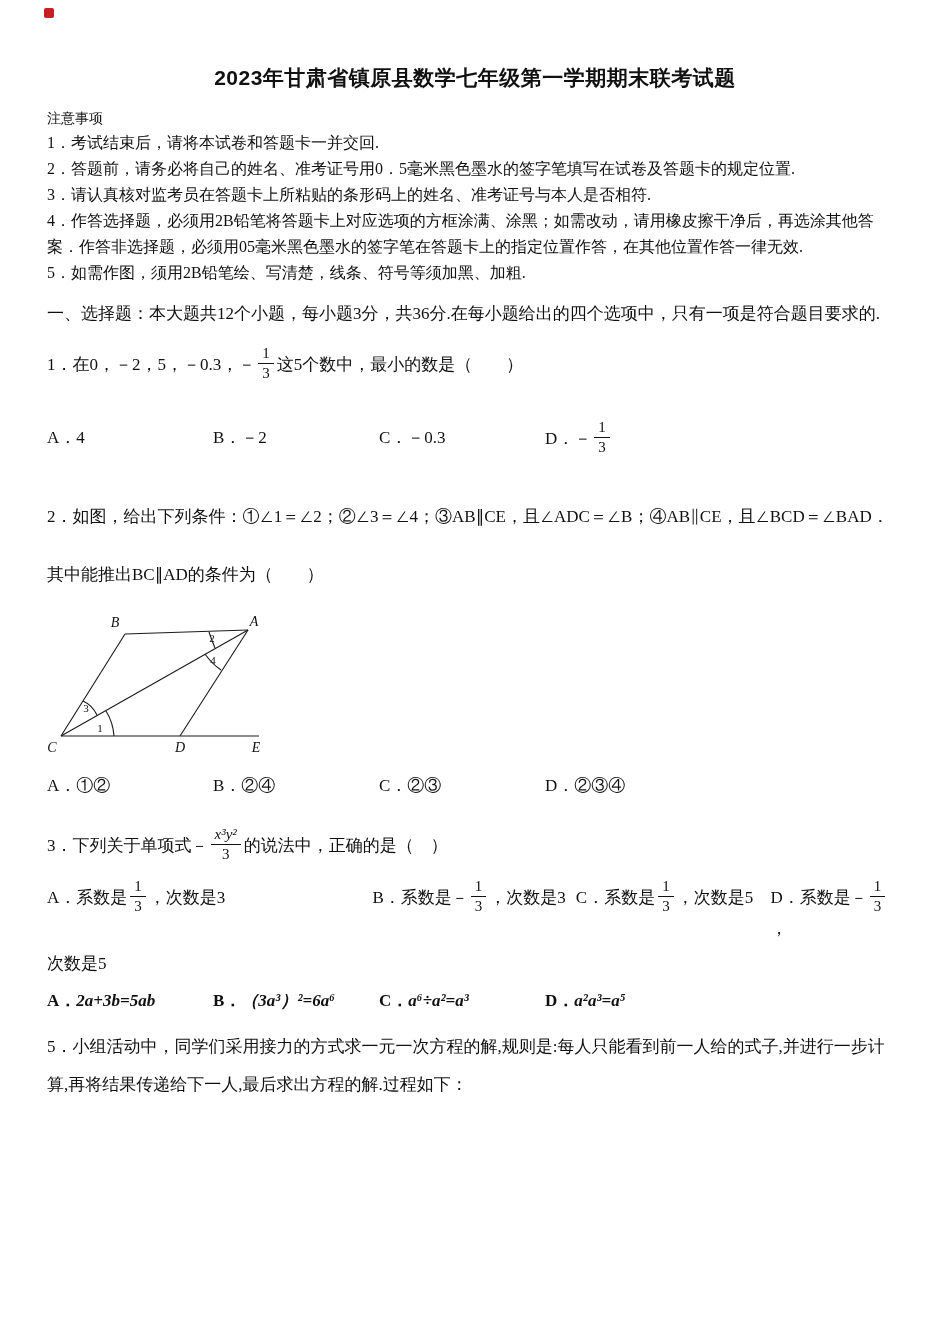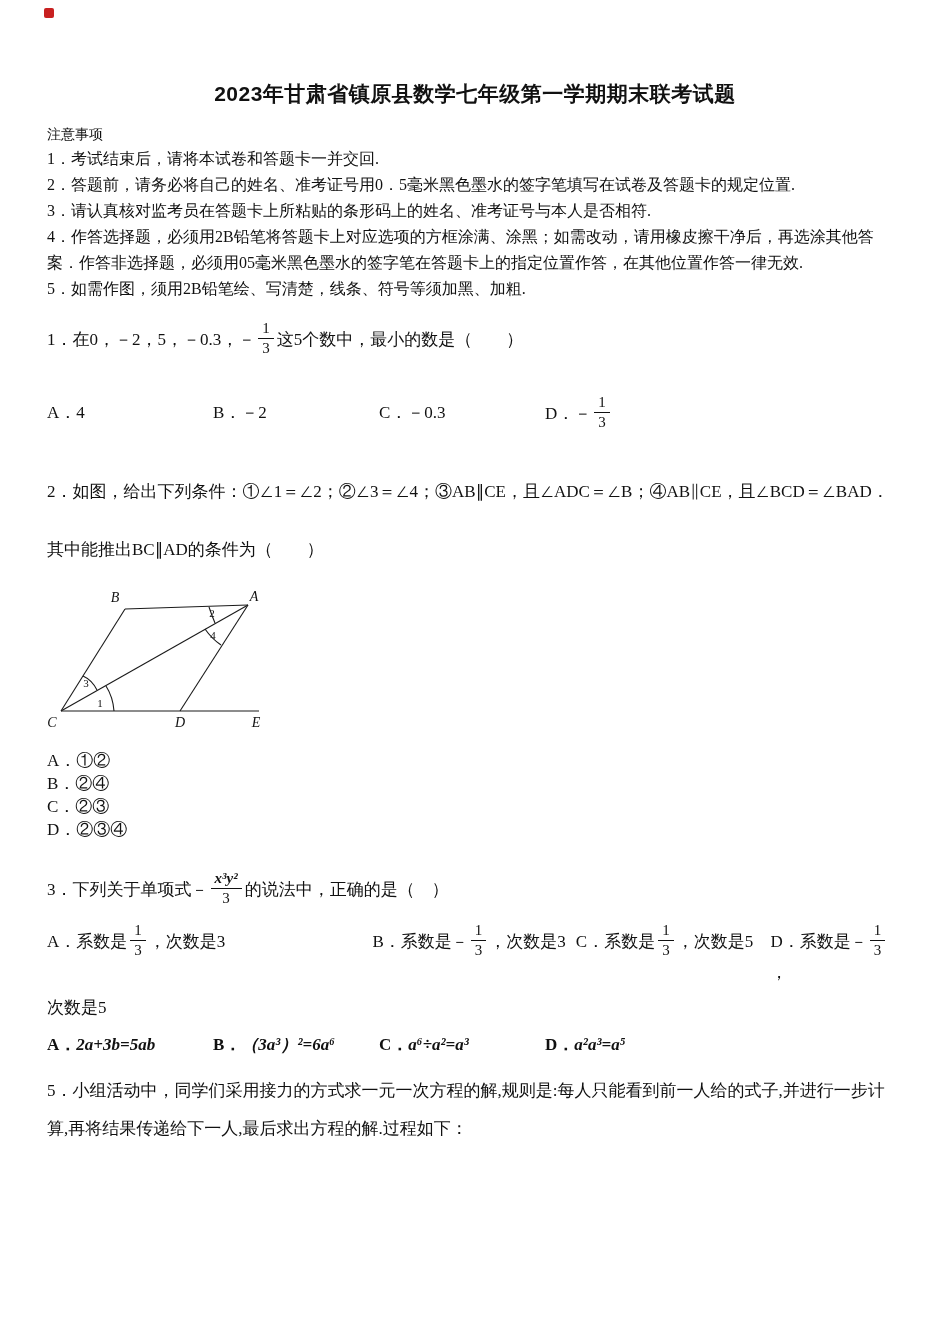--- a/index.html
+++ b/index.html
@@ -1,58 +1,58 @@
 <!DOCTYPE html>
 <html><head>
 <meta charset="utf-8">
 <style>
   * { margin:0; padding:0; box-sizing:border-box; }
   html, body { background:#ffffff; }
   body {
     width:950px; height:1344px; overflow:hidden; position:relative;
     font-family:"Liberation Serif", serif; color:#111;
   }
-  .page { padding:80px 47px 0 47px; }
+  .page { padding:64px 47px 0 47px; }
   .red-mark{
     position:absolute; left:44px; top:8px; width:10px; height:10px;
     background:#c82020; border-radius:2px;
   }
   .title{
     text-align:center; font-size:21px; font-weight:bold;
     font-family:"Liberation Sans", sans-serif;
     margin-bottom:16px; letter-spacing:0.5px;
   }
   .notice-heading{ font-size:14px; line-height:22px; }
   .notice p{ font-size:16px; line-height:26px; }
   .section-heading{ font-size:17px; line-height:27px; margin-top:14px; }
 
   .stem{ font-size:17px; margin-top:20px; }
   .stem-wrap2{ line-height:58px; }
 
   .opts{ display:flex; align-items:baseline; font-size:17px; }
   .opts4 .opt{ width:166px; }
   .opts4 .opt:last-child{ width:auto; }
   .q1-opts{ margin-top:36px; }
-  .q2-opts{ margin-top:10px;flex-direction:column; }
+  .q2-opts{ margin-top:10px; }
   .q3-opts{ margin-top:14px; }
   .q3-opts .opt-a{ width:331px; }
   .q3-opts .opt-b{ width:207px; }
   .q3-opts .opt-c{ width:198px; }
   .q4-opts{ margin-top:14px; }
   .q4-opts .opt{ font-weight:bold; }
   .q4-opts .formula{ font-style:italic; }
 
   .frac{
     display:inline-flex; flex-direction:column; align-items:center;
     vertical-align:middle; line-height:1.15; font-size:15px;
     margin:0 3px; position:relative; top:-2px;
   }
   .frac .num{ padding:0 4px 1px 4px; border-bottom:1.3px solid #111; }
   .frac .den{ padding-top:1px; }
-  .frac .math{ font-style:italic;font-weight:bold; }
+  .frac .math{ font-style:italic; }
   .nf{ display:inline-flex; align-items:center; vertical-align:middle; }
   .nf .sign{ font-size:16px; }
 
   .q3-stem{ margin-top:31px; }
   .overflow-line{ font-size:17px; margin-top:12px; }
   .q4-stem{ margin-top:16px; }
   .q5-stem{ margin-top:16px; line-height:38px; }
 
   .figure-box{ margin:8px 0 10px 0; }
   .fig-letter{ font:italic 14px "Liberation Serif", serif; fill:#111; }
@@ -69,20 +69,21 @@
 
   <div class="notice">
     <div class="notice-heading">注意事项</div>
     <p>1．考试结束后，请将本试卷和答题卡一并交回.</p>
     <p>2．答题前，请务必将自己的姓名、准考证号用0．5毫米黑色墨水的签字笔填写在试卷及答题卡的规定位置.</p>
     <p>3．请认真核对监考员在答题卡上所粘贴的条形码上的姓名、准考证号与本人是否相符.</p>
     <p>4．作答选择题，必须用2B铅笔将答题卡上对应选项的方框涂满、涂黑；如需改动，请用橡皮擦干净后，再选涂其他答案．作答非选择题，必须用05毫米黑色墨水的签字笔在答题卡上的指定位置作答，在其他位置作答一律无效.</p>
     <p>5．如需作图，须用2B铅笔绘、写清楚，线条、符号等须加黑、加粗.</p>
   </div>
 
+  <p class="section-heading">一、选择题：本大题共12个小题，每小题3分，共36分.在每小题给出的四个选项中，只有一项是符合题目要求的.</p>
 
   <div class="stem">
     <span>1．在0，－2，5，－0.3，－</span><span class="frac">
         <span class="num">1</span>
         <span class="den">3</span>
       </span><span>这5个数中，最小的数是（　　）</span>
   </div>
   <div class="opts opts4 q1-opts">
     <span class="opt">A．4</span>
     <span class="opt">B．－2</span>

